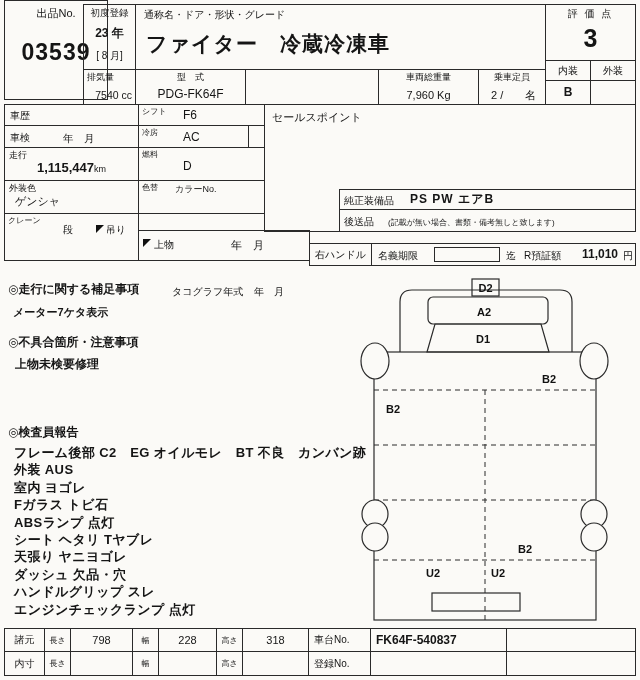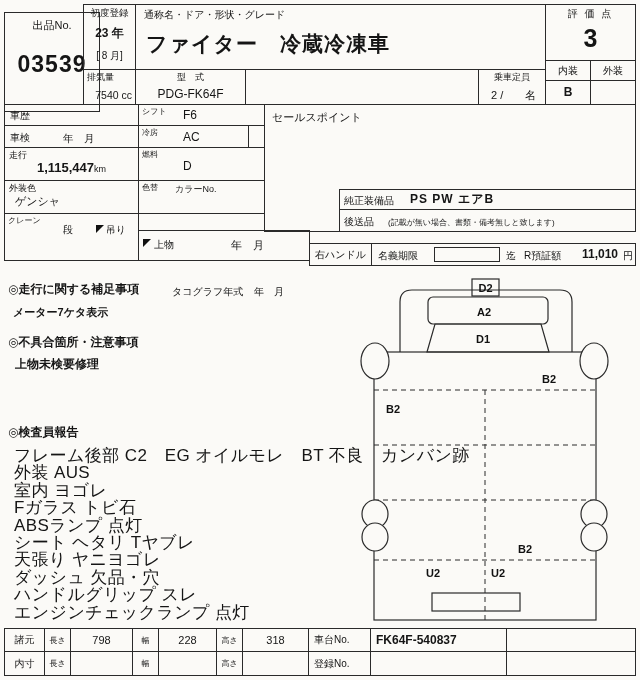--- a/index.html
+++ b/index.html
@@ -16,31 +16,31 @@
   .ctr { left:0; right:0; text-align:center; }
   .s8  { font-size:8px; }
   .s9  { font-size:9px; }
   .s10 { font-size:10px; }
   .s11 { font-size:11px; }
   .s12 { font-size:12px; }
   .s13 { font-size:13px; }
   .b   { font-weight:bold; }
   .w6  { font-weight:600; }
   .tri { position:absolute; width:0; height:0; border-top:8px solid #111; border-right:8px solid transparent; }
-  .rline { height:17.4px; font-size:17px; font-weight:400; letter-spacing:0.4px; white-space:nowrap; }
+  .rline { height:17.4px; font-size:13px; font-weight:700; letter-spacing:0.4px; white-space:nowrap; }
   .fcell { position:absolute; border:1px solid #2a2a2a; display:flex; align-items:center; justify-content:center; }
   .fcell.left { justify-content:flex-start; padding-left:5px; }
   svg text { font-family:"Liberation Sans","DejaVu Sans",sans-serif; }
 </style>
 </head>
 <body>
 
 <div id="sheet">
 
-  <div class="box" style="left:4px;top:12px;width:96px;height:100px">
+  <div class="box" style="left:4px;top:0;width:104px;height:100px">
     <div class="t ctr s11" style="top:6px">出品No.</div>
     <div class="t ctr b" style="top:38px;font-size:23px;letter-spacing:1px">03539</div>
   </div>
 
   <div class="box" style="left:83px;top:4px;width:53px;height:66px">
     <div class="t ctr" style="top:3px;font-size:9.5px">初度登録</div>
     <div class="t ctr s12 b" style="top:22px">23 年</div>
     <div class="t ctr s10" style="top:45px">[ 8 月]</div>
   </div>
 
@@ -62,20 +62,24 @@
     <div class="t s12 b" style="left:0;width:44px;top:25px;text-align:center">B</div>
   </div>
 
   <div class="box" style="left:83px;top:69px;width:53px;height:36px">
     <div class="t s9" style="left:3px;top:2px">排気量</div>
     <div class="t" style="left:0;right:3px;top:19px;font-size:10.5px;text-align:right">7540 cc</div>
   </div>
   <div class="box" style="left:135px;top:69px;width:111px;height:36px">
     <div class="t ctr s9" style="top:2px">型　式</div>
     <div class="t ctr s12" style="top:18px">PDG-FK64F</div>
+  </div>
+  <div class="box" style="left:378px;top:69px;width:101px;height:36px">
+    <div class="t ctr s9" style="top:2px">車両総重量</div>
+    <div class="t ctr s11" style="top:19px">7,960 Kg</div>
   </div>
   <div class="box" style="left:478px;top:69px;width:68px;height:36px">
     <div class="t ctr s9" style="top:2px">乗車定員</div>
     <div class="t s11" style="left:12px;top:19px">2 /</div>
     <div class="t s11" style="right:9px;top:19px">名</div>
   </div>
 
   <div class="box" style="left:4px;top:104px;width:135px;height:22px">
     <div class="t s10" style="left:5px;top:5px">車歴</div>
   </div>

